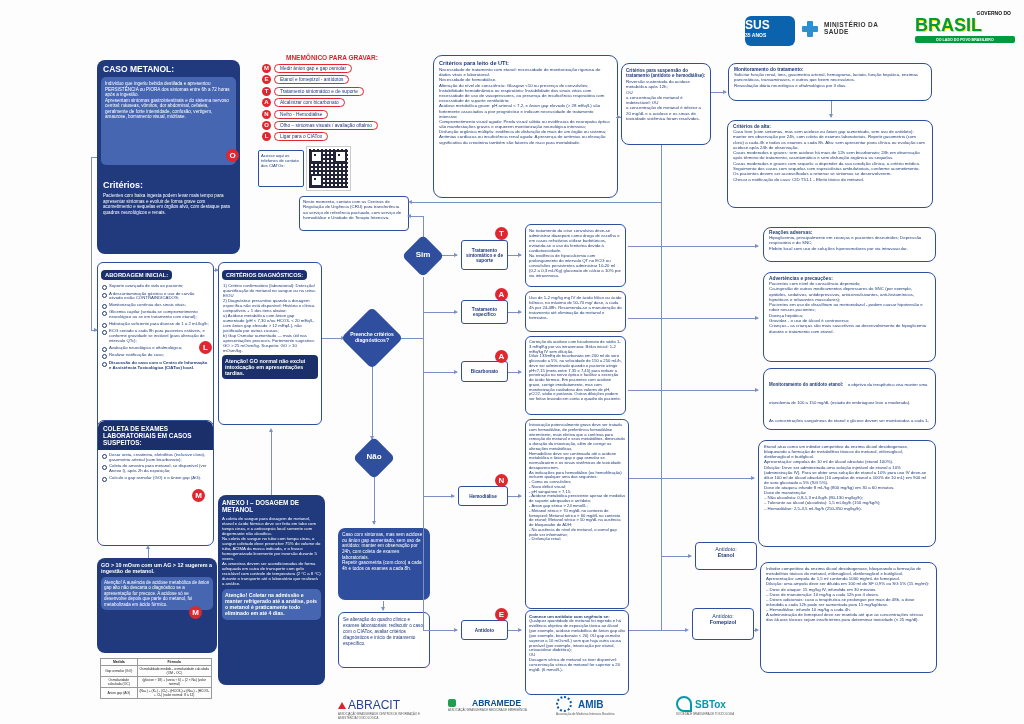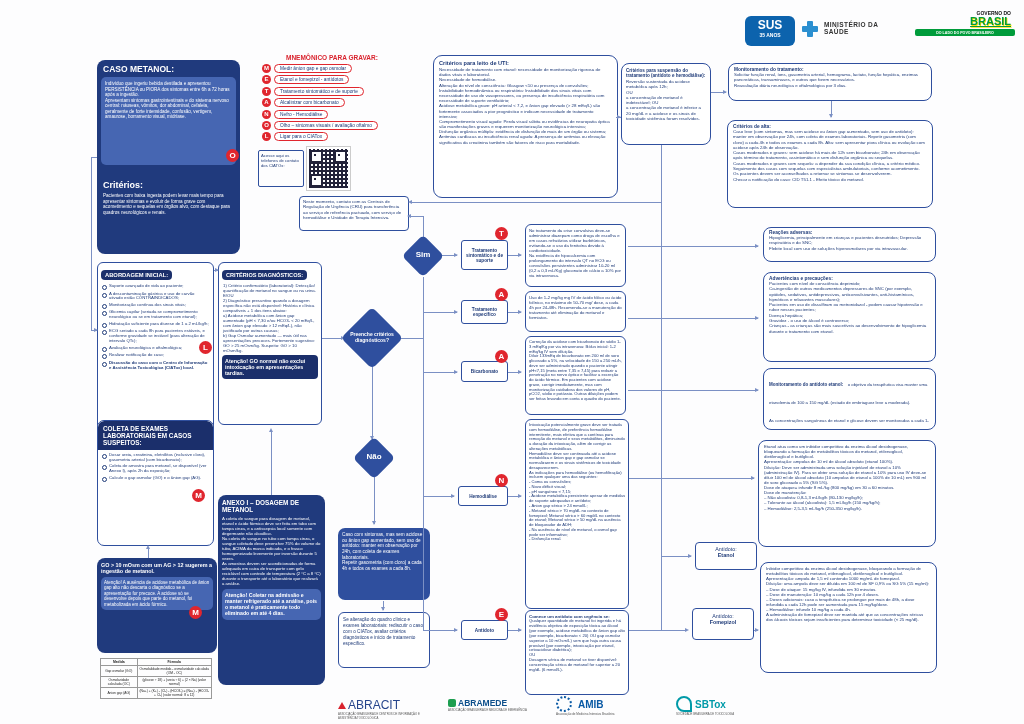--- a/index.html
+++ b/index.html
@@ -29,35 +29,35 @@
       border:2px solid #fff;outline:1px solid #ccc;}
   .qrsq{position:absolute;width:9px;height:9px;border:2px solid #23233a;background:#fff;}
   .qrsq:after{content:"";position:absolute;left:1.5px;top:1.5px;width:2px;height:2px;background:#23233a;}
 </style>
 </head>
 <body>
 
 <div id="canvas">
 
 
-  <div class="b" style="left:745px;top:16px;width:50px;height:30px;background:#0c63ad;border-radius:6px;color:#fff;text-align:center;">
+  <div class="b" style="left:745px;top:16px;width:50px;height:30px;background:#0c63ad;border-radius:6px;color:#fff;">
     <div style="font-size:12px;font-weight:bold;margin-top:2px;">SUS</div>
     <div style="font-size:5px;font-weight:bold;">35 ANOS</div>
   </div>
   <div class="b" style="left:802px;top:21px;width:16px;height:16px;">
     <div class="b" style="left:5px;top:0;width:6px;height:16px;background:#2b8fd0;border-radius:1px;"></div>
     <div class="b" style="left:0;top:5px;width:16px;height:6px;background:#2b8fd0;border-radius:1px;"></div>
   </div>
   <div class="b" style="left:824px;top:21px;width:90px;color:#333;font-weight:bold;letter-spacing:0.4px;">
     <div style="font-size:6.5px;">MINISTÉRIO DA</div>
     <div style="font-size:6.5px;">SAÚDE</div>
   </div>
   <div class="b" style="left:915px;top:10px;width:100px;height:42px;">
     <div style="font-size:5px;font-weight:bold;color:#111;text-align:right;padding-right:4px;">GOVERNO DO</div>
-    <div style="font-size:11px;font-weight:bold;color:#009c3b;text-align:right;padding-right:4px;line-height:1;text-shadow:0.7px 0.7px 0 #ffdf00;text-decoration:underline;">BRASIL</div>
+    <div style="font-size:18px;font-weight:bold;color:#009c3b;padding-right:4px;line-height:1;text-shadow:0.7px 0.7px 0 #ffdf00;">BRASIL</div>
     <div style="margin-top:2px;background:#009c3b;border-radius:2px;color:#fff;font-size:3.6px;font-weight:bold;text-align:center;padding:1.5px 0;">DO LADO DO POVO BRASILEIRO</div>
   </div>
 
   <div class="b nbox" style="left:97px;top:60px;width:143px;height:194px;">
     <div class="b" style="left:6px;top:4px;font-size:8.5px;font-weight:bold;">CASO METANOL:</div>
     <div class="b panel pre" style="left:4px;top:17px;width:135px;height:88px;font-size:4.6px;line-height:1.2;padding:4px;">Indivíduo que ingeriu bebida destilada e apresentou PERSISTÊNCIA ou PIORA dos sintomas entre 6h a 72 horas após a ingestão.
 Apresentam sintomas gastrointestinais e do sistema nervoso central: náuseas, vômitos, dor abdominal, cefaleia, geralmente de forte intensidade, confusão, vertigem, amaurose, borramento visual, midríase.</div>
     <div class="b" style="left:6px;top:120px;font-size:9px;font-weight:bold;">Critérios:</div>
     <div class="b pre" style="left:6px;top:133px;width:131px;font-size:4.6px;line-height:1.2;">Pacientes com baixa ingesta podem levar mais tempo para apresentar sintomas e evoluir de forma grave com acometimento e sequelas em órgãos alvo, com destaque para quadros neurológicos e renais.</div>
   </div>
@@ -339,21 +339,21 @@
   <div class="b wbox pre" style="left:338px;top:612px;width:92px;height:56px;font-size:4.7px;line-height:1.25;padding:4px;">Se alteração do quadro clínico e exames laboratoriais: rediscutir o caso com o CIATox, avaliar critérios diagnósticos e início de tratamento específico.</div>
 
   <div class="b" style="left:338px;top:698px;width:92px;">
     <div style="display:flex;align-items:center;gap:2px;">
       <span style="width:0;height:0;border-left:4px solid transparent;border-right:4px solid transparent;border-bottom:7px solid #d9232e;"></span>
       <span style="font-size:12px;font-weight:normal;color:#26458c;">ABRACIT</span>
     </div>
     <div style="font-size:2.8px;color:#555;">ASSOCIAÇÃO BRASILEIRA DE CENTROS DE INFORMAÇÃO E ASSISTÊNCIA TOXICOLÓGICA</div>
   </div>
   <div class="b" style="left:448px;top:698px;width:92px;">
-    <div style="display:flex;align-items:center;gap:2px;">
+    <div style="display:flex;align-items:center;gap:16px;">
       <span style="width:8px;height:8px;background:#1d9e50;border-radius:2px;display:inline-block;"></span>
       <span style="font-size:8.5px;font-weight:bold;color:#0d4f8b;">ABRAMEDE</span>
     </div>
     <div style="font-size:2.8px;color:#555;">ASSOCIAÇÃO BRASILEIRA DE MEDICINA DE EMERGÊNCIA</div>
   </div>
   <div class="b" style="left:556px;top:696px;width:96px;">
     <div style="display:flex;align-items:center;gap:6px;">
       <span style="width:12px;height:12px;border:2px dotted #0a5aa5;border-radius:50%;display:inline-block;"></span>
       <span style="font-size:10px;font-weight:bold;color:#0a5aa5;">AMIB</span>
     </div>

